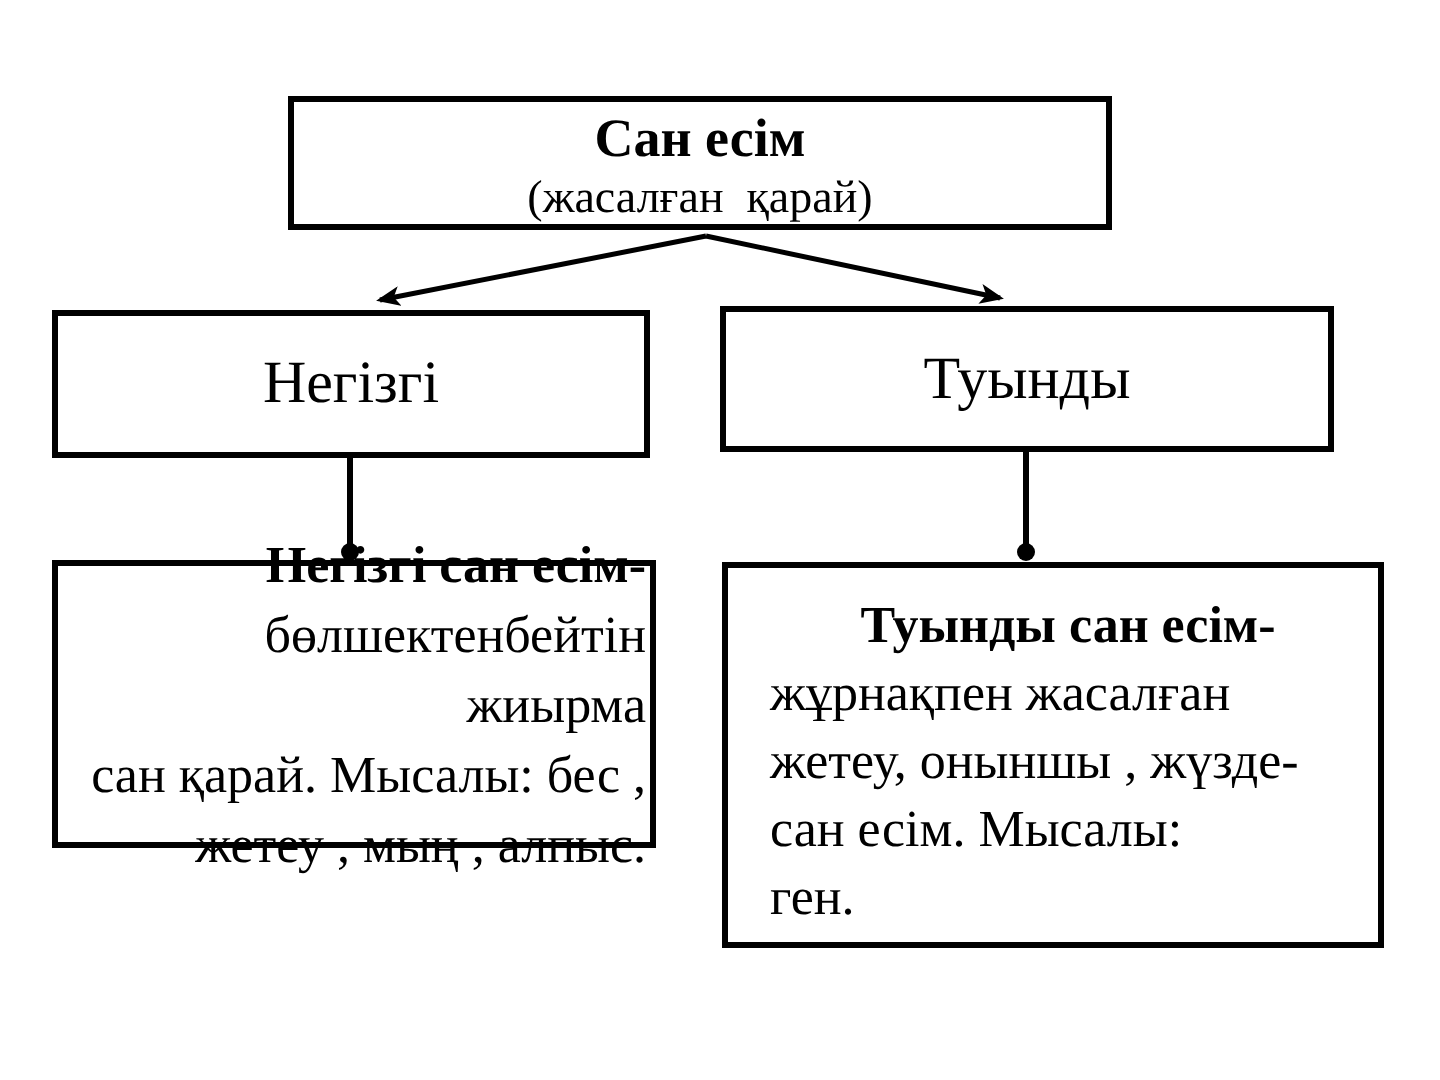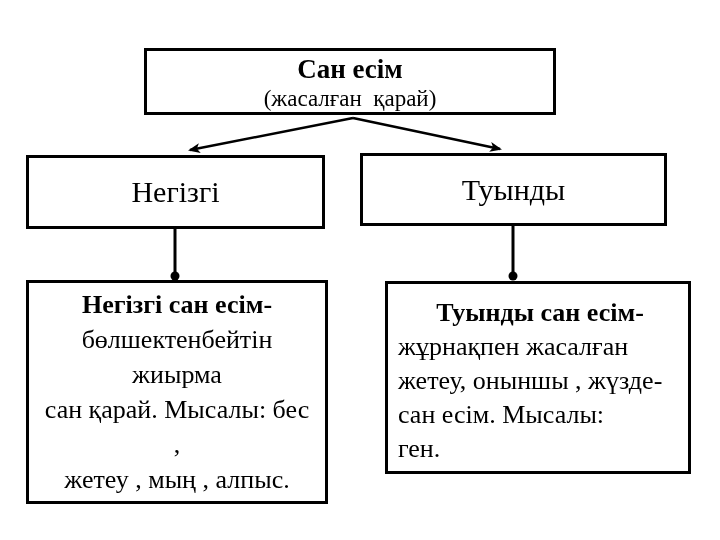--- a/index.html
+++ b/index.html
@@ -43,34 +43,33 @@
   }
   #branch-right-box {
     left: 360px; top: 153px; width: 307px; height: 73px;
   }
   .branch-box {
     display: flex; align-items: center; justify-content: center;
     font-size: 30px;
     text-align: center;
   }
   #desc-left-box {
-    left: 26px; top: 280px; width: 302px; height: 224px;
+    left: 26px; top: 280px; width: 302px; height: 144px;
     display: flex; flex-direction: column; justify-content: center;
-    text-align: center;
+    text-align: right;
     font-size: 26px;
     line-height: 35px;
-    padding: 0 12px;
+    padding: 0 2px;
   }
   #desc-right-box {
-    left: 361px; top: 281px; width: 306px; height: 193px;
+    left: 361px; top: 281px; width: 331px; height: 193px;
     font-size: 26px;
     line-height: 34px;
-    padding: 12px 6px 0 10px;
+    padding: 12px 6px 0 21px;
     text-align: left;
-    margin-left: 24px;
   }
   .line {
     white-space: pre-wrap;
   }
   .bold-line {
     font-weight: bold;
   }
   #desc-right-box .bold-line {
     text-align: center;
   }

